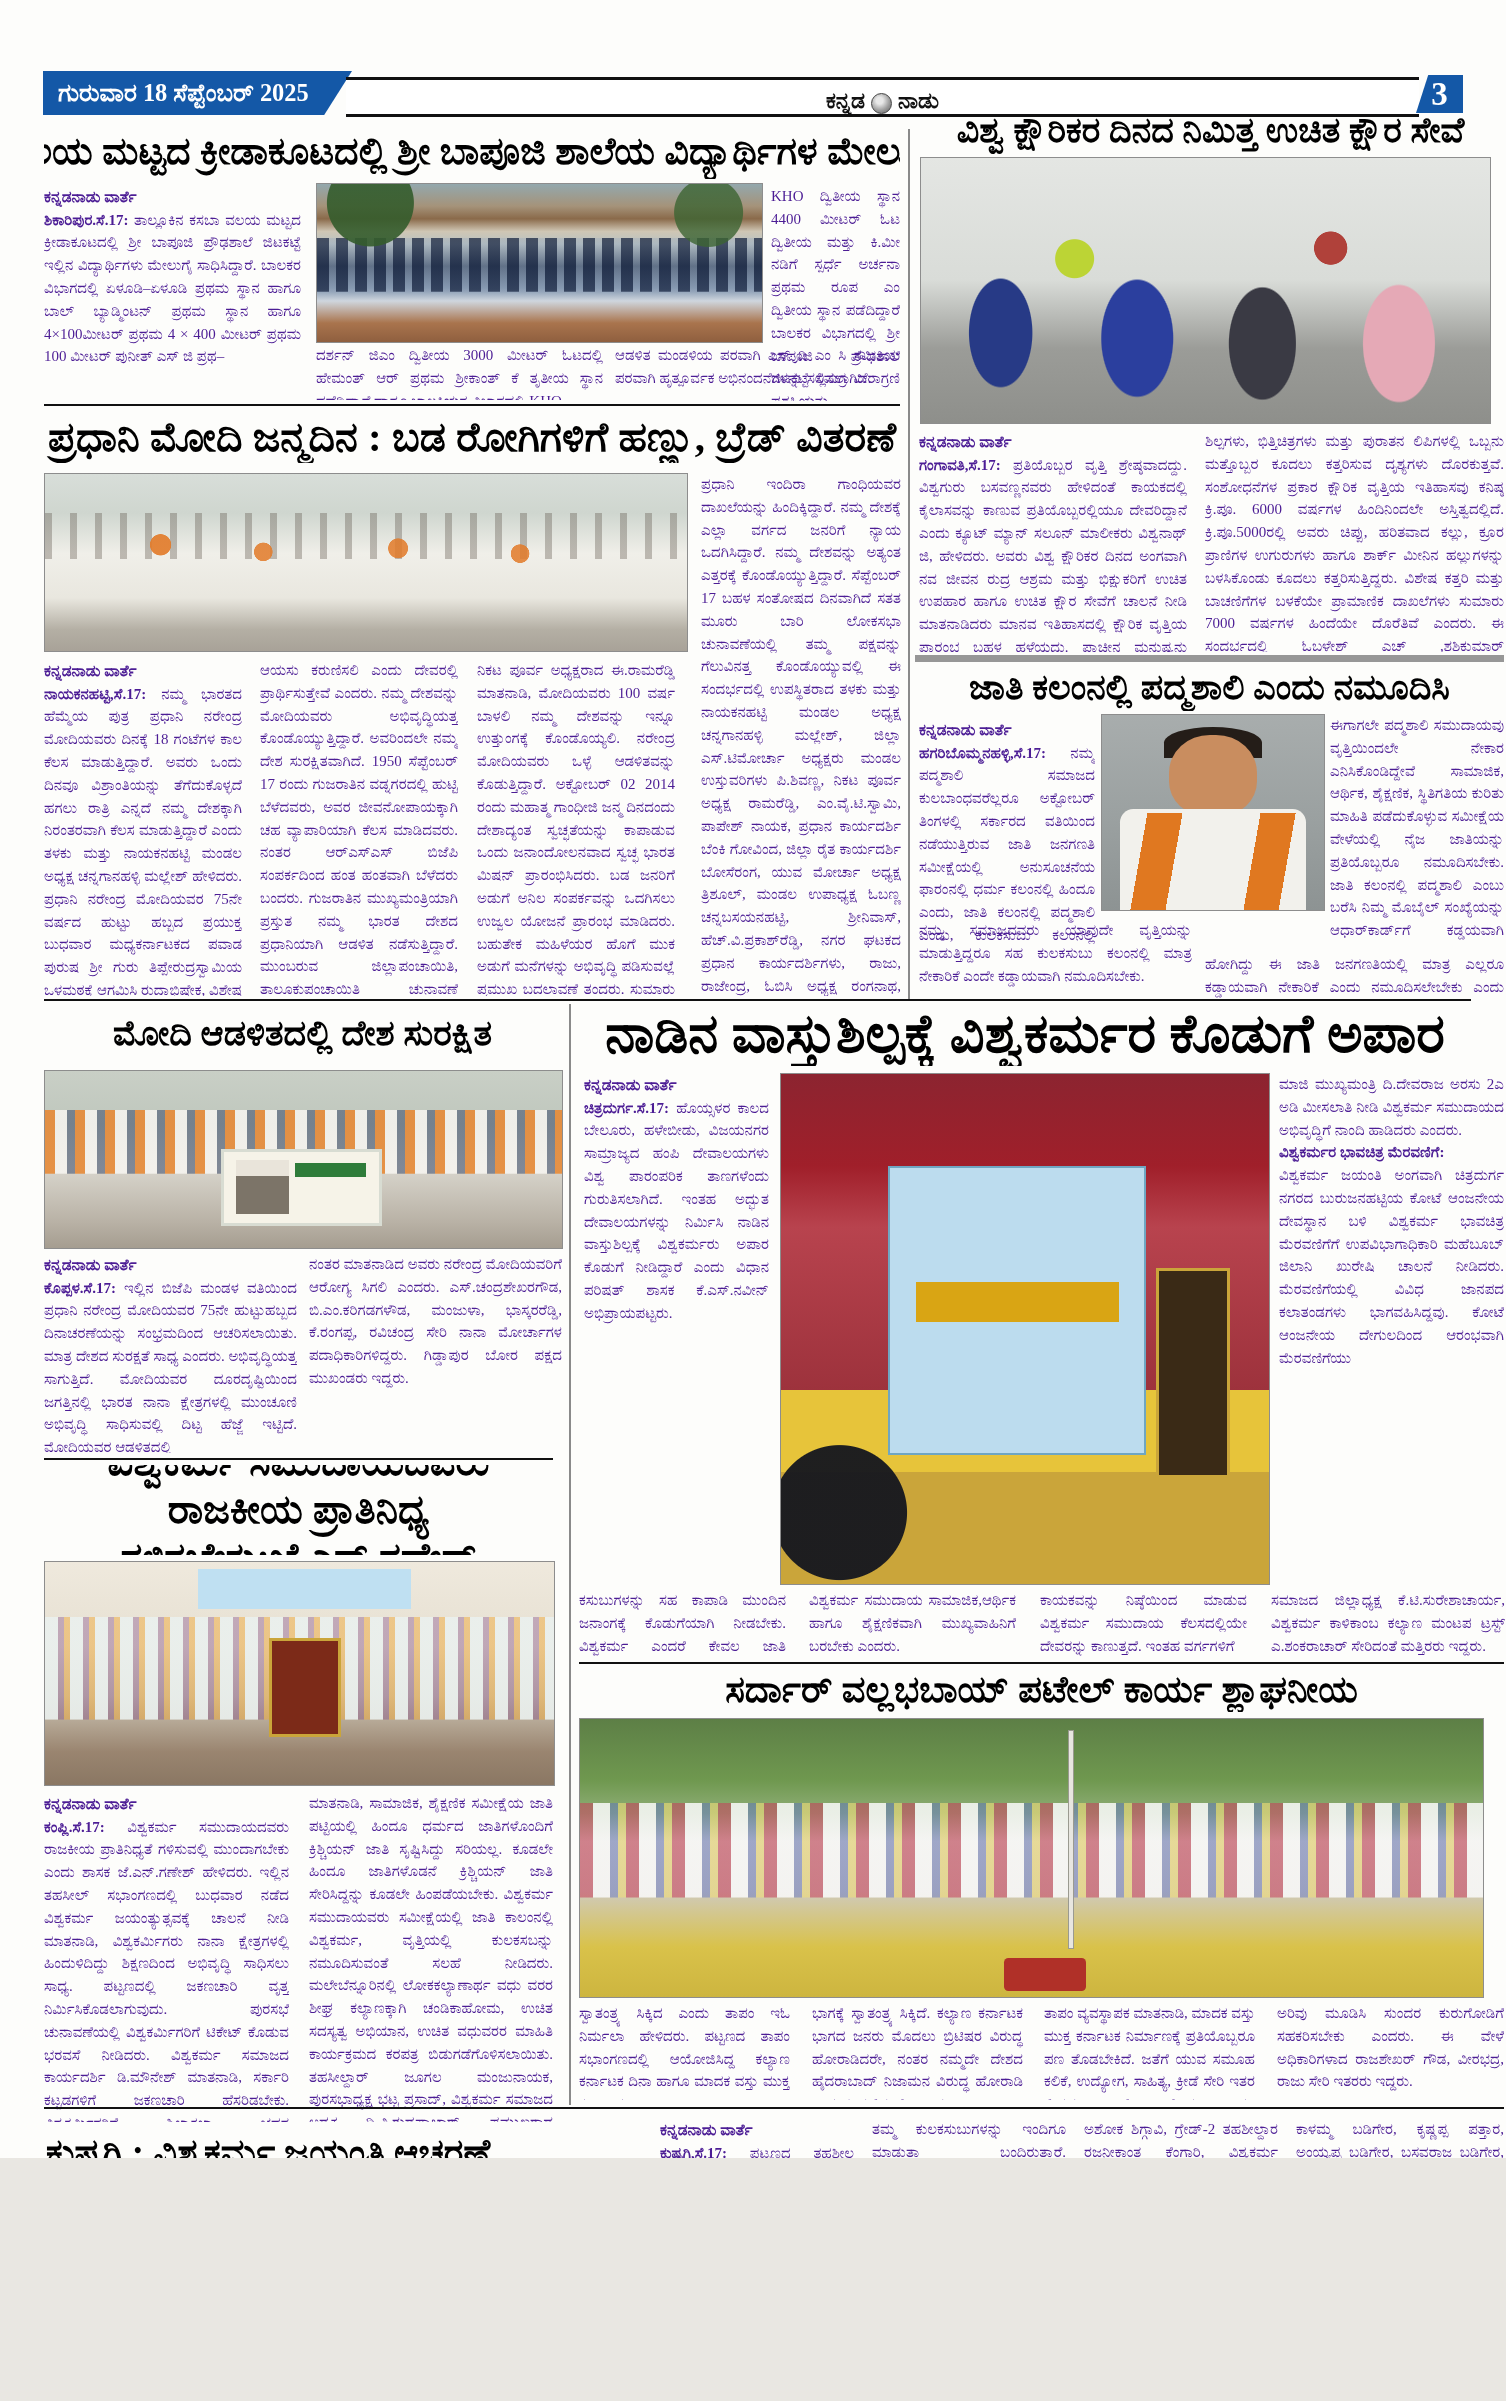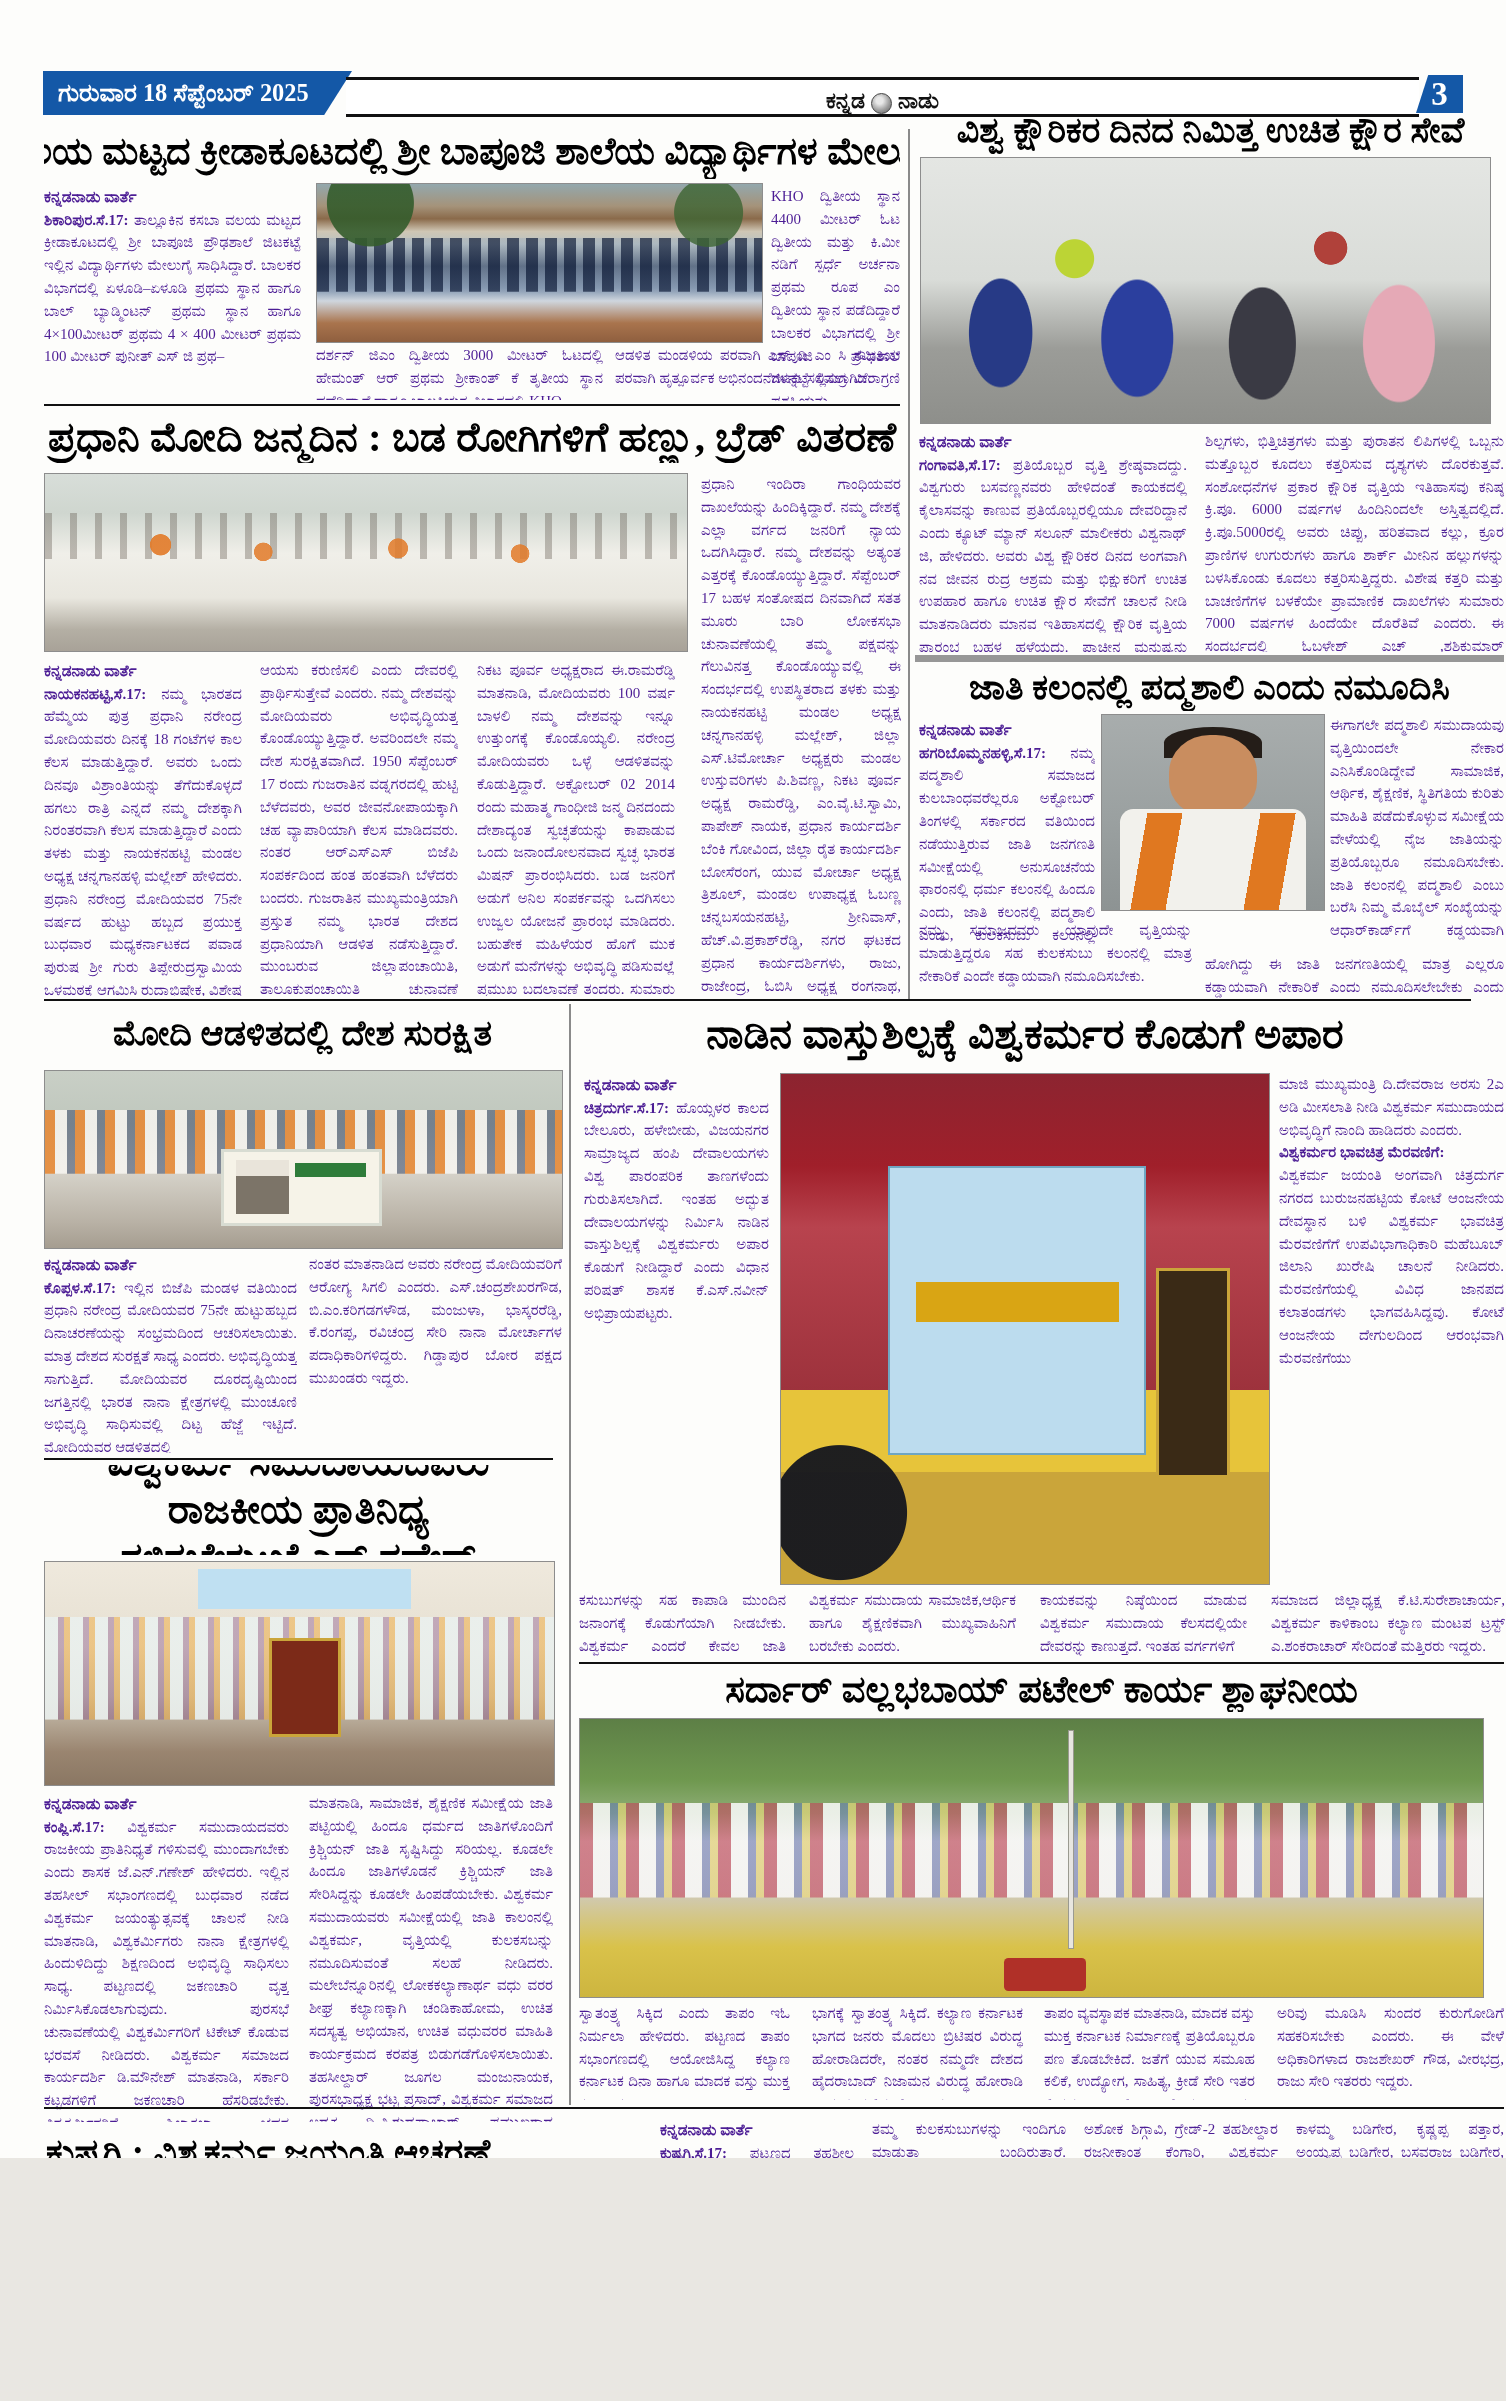--- a/index.html
+++ b/index.html
@@ -184,21 +184,21 @@
   </div>
   <div class="col" style="left:44px;top:1253px;width:253px;height:200px;">
     <div class="byline">ಕನ್ನಡನಾಡು ವಾರ್ತೆ</div>
     <span class="dateline">ಕೊಪ್ಪಳ.ಸೆ.17:</span>
     <span>ಇಲ್ಲಿನ ಬಿಜೆಪಿ ಮಂಡಳ ವತಿಯಿಂದ ಪ್ರಧಾನಿ ನರೇಂದ್ರ ಮೋದಿಯವರ 75ನೇ ಹುಟ್ಟುಹಬ್ಬದ ದಿನಾಚರಣೆಯನ್ನು ಸಂಭ್ರಮದಿಂದ ಆಚರಿಸಲಾಯಿತು. ಮಾತ್ರ ದೇಶದ ಸುರಕ್ಷತೆ ಸಾಧ್ಯ ಎಂದರು. ಅಭಿವೃದ್ಧಿಯತ್ತ ಸಾಗುತ್ತಿದೆ. ಮೋದಿಯವರ ದೂರದೃಷ್ಟಿಯಿಂದ ಜಗತ್ತಿನಲ್ಲಿ ಭಾರತ ನಾನಾ ಕ್ಷೇತ್ರಗಳಲ್ಲಿ ಮುಂಚೂಣಿ ಅಭಿವೃದ್ಧಿ ಸಾಧಿಸುವಲ್ಲಿ ದಿಟ್ಟ ಹೆಜ್ಜೆ ಇಟ್ಟಿದೆ. ಮೋದಿಯವರ ಆಡಳಿತದಲ್ಲಿ</span>
   </div>
   <div class="col" style="left:309px;top:1253px;width:253px;height:200px;">ನಂತರ ಮಾತನಾಡಿದ ಅವರು ನರೇಂದ್ರ ಮೋದಿಯವರಿಗೆ ಆರೋಗ್ಯ ಸಿಗಲಿ ಎಂದರು. ಎಸ್.ಚಂದ್ರಶೇಖರಗೌಡ, ಬಿ.ಎಂ.ಕರಿಗಡಗಳೌಡ, ಮಂಜುಳಾ, ಭಾಸ್ಕರರೆಡ್ಡಿ, ಕೆ.ರಂಗಪ್ಪ, ರವಿಚಂದ್ರ ಸೇರಿ ನಾನಾ ಮೋರ್ಚಾಗಳ ಪದಾಧಿಕಾರಿಗಳಿದ್ದರು. ಗಿಡ್ಡಾಪುರ ಬೋರ ಪಕ್ಷದ ಮುಖಂಡರು ಇದ್ದರು.</div>
   <div class="hr" style="left:44px;top:1458px;width:509px;"></div>
 
   <div class="vr" style="left:569px;top:1004px;height:1101px;"></div>
-  <div class="hl center" style="left:579px;top:1002px;width:892px;height:64px;font-size:41px;white-space:nowrap;">ನಾಡಿನ ವಾಸ್ತುಶಿಲ್ಪಕ್ಕೆ ವಿಶ್ವಕರ್ಮರ ಕೊಡುಗೆ ಅಪಾರ</div>
+  <div class="hl center" style="left:579px;top:1002px;width:892px;height:64px;font-size:54px;white-space:nowrap;">ನಾಡಿನ ವಾಸ್ತುಶಿಲ್ಪಕ್ಕೆ ವಿಶ್ವಕರ್ಮರ ಕೊಡುಗೆ ಅಪಾರ</div>
   <div class="col" style="left:584px;top:1073px;width:185px;height:510px;">
     <div class="byline">ಕನ್ನಡನಾಡು ವಾರ್ತೆ</div>
     <span class="dateline">ಚಿತ್ರದುರ್ಗ.ಸೆ.17:</span>
     <span>ಹೊಯ್ಸಳರ ಕಾಲದ ಬೇಲೂರು, ಹಳೇಬೀಡು, ವಿಜಯನಗರ ಸಾಮ್ರಾಜ್ಯದ ಹಂಪಿ ದೇವಾಲಯಗಳು ವಿಶ್ವ ಪಾರಂಪರಿಕ ತಾಣಗಳೆಂದು ಗುರುತಿಸಲಾಗಿದೆ. ಇಂತಹ ಅದ್ಭುತ ದೇವಾಲಯಗಳನ್ನು ನಿರ್ಮಿಸಿ ನಾಡಿನ ವಾಸ್ತುಶಿಲ್ಪಕ್ಕೆ ವಿಶ್ವಕರ್ಮರು ಅಪಾರ ಕೊಡುಗೆ ನೀಡಿದ್ದಾರೆ ಎಂದು ವಿಧಾನ ಪರಿಷತ್ ಶಾಸಕ ಕೆ.ಎಸ್.ನವೀನ್ ಅಭಿಪ್ರಾಯಪಟ್ಟರು.</span>
   </div>
   <div class="photo ph-stage" style="left:780px;top:1073px;width:488px;height:510px;">
     <div class="banner">
         <i></i>
       </div>
     <div class="frame"></div>

